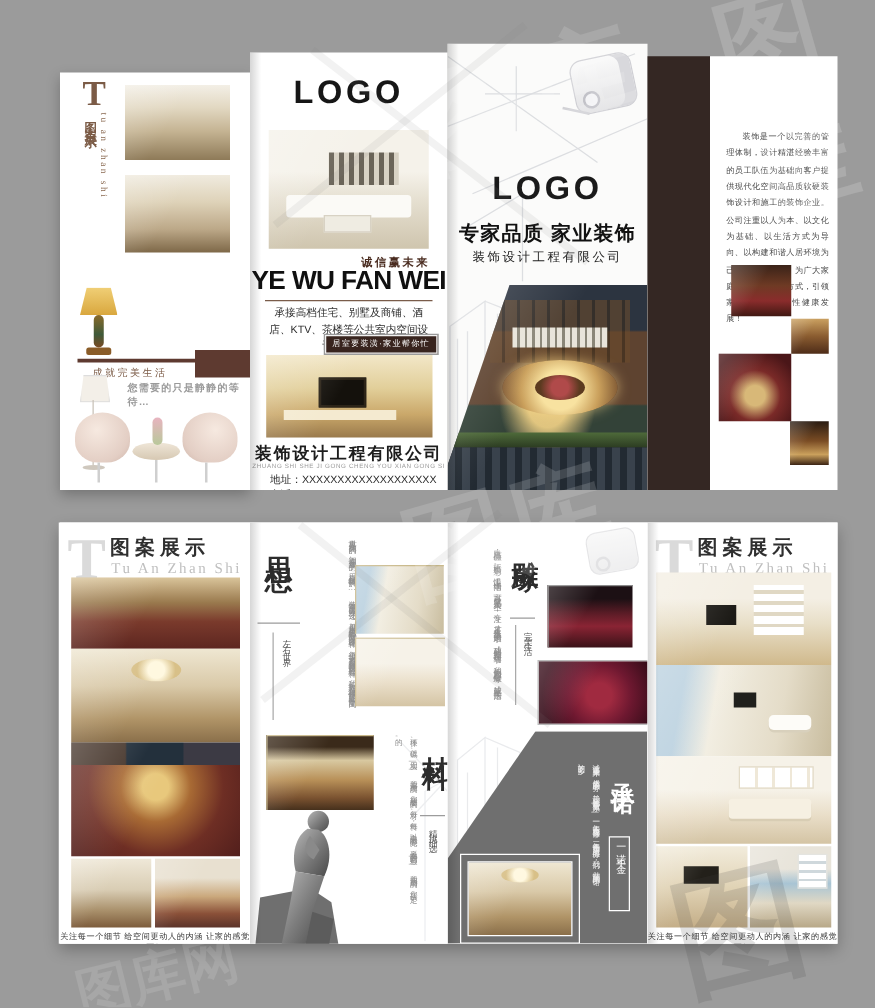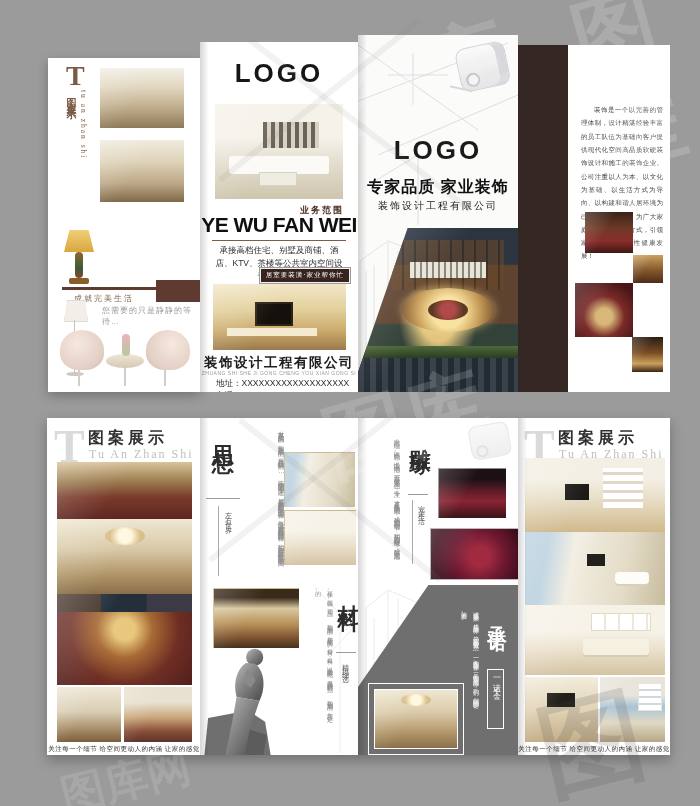--- a/index.html
+++ b/index.html
@@ -71,21 +71,21 @@
       <div class="ph ph-beige2" style="left:52px;top:82px;width:84px;height:62px;"></div>
 
       <div class="abs" style="left:14px;top:172px;width:34px;height:58px;">
         <div class="abs" style="left:2px;top:0;width:30px;height:22px;background:linear-gradient(180deg,#f0cf76,#d9a73e);clip-path:polygon(18% 0,82% 0,100% 100%,0 100%);"></div>
         <div class="abs" style="left:13px;top:22px;width:8px;height:26px;background:linear-gradient(180deg,#8a6a2a,#3f5a3a 60%,#7a4a22);border-radius:4px;"></div>
         <div class="abs" style="left:7px;top:48px;width:20px;height:6px;background:#8a5c28;border-radius:2px;"></div>
       </div>
       <div class="abs" style="left:14px;top:229px;width:138px;height:3px;background:#5e3a30;"></div>
       <div class="abs" style="left:108px;top:222px;width:44px;height:22px;background:#5e3a30;"></div>
       <div class="abs" style="left:26px;top:235px;font-size:8px;color:#7b5b46;letter-spacing:2px;">成就完美生活</div>
-      <div class="abs" style="left:54px;top:247px;font-size:8px;color:#9a9a9a;letter-spacing:1px;">您需要的只是静静的等待…</div>
+      <div class="abs" style="left:54px;top:247px;font-size:8px;color:#9a9a9a;letter-spacing:1px;font-weight:bold;">您需要的只是静静的等待…</div>
 
       <div class="abs" style="left:14px;top:242px;width:26px;height:80px;">
         <div class="abs" style="left:2px;top:0;width:22px;height:20px;background:#f3efe8;border:1px solid #ddd;clip-path:polygon(12% 0,88% 0,100% 100%,0 100%);"></div>
         <div class="abs" style="left:12px;top:20px;width:1px;height:52px;background:#c9c2b8;"></div>
         <div class="abs" style="left:4px;top:72px;width:18px;height:4px;border-radius:50%;background:#cfc8be;"></div>
       </div>
 
       <div class="abs" style="left:6px;top:262px;width:142px;height:68px;">
         <div class="abs" style="left:6px;top:10px;width:44px;height:40px;border-radius:50% 50% 42% 42%;background:radial-gradient(circle at 40% 35%,#f6e9e0,#e3cec4 70%,#cdb4a8);"></div>
         <div class="abs" style="left:92px;top:10px;width:44px;height:40px;border-radius:50% 50% 42% 42%;background:radial-gradient(circle at 60% 35%,#f6e9e0,#e3cec4 70%,#cdb4a8);"></div>
@@ -97,21 +97,21 @@
       </div>
     </div>
 
     <div class="panel" style="left:153px;top:7px;width:158px;height:350px;">
       <div class="abs" style="left:0;right:0;top:16px;text-align:center;font-size:26px;font-weight:bold;color:#161616;letter-spacing:3px;">LOGO</div>
       <div class="ph ph-white1" style="left:15px;top:62px;width:128px;height:95px;">
         <div class="abs" style="left:48px;top:18px;width:56px;height:26px;background:repeating-linear-gradient(90deg,#6a6458 0 4px,#d8d2c4 4px 8px);"></div>
         <div class="abs" style="left:14px;top:52px;width:100px;height:18px;background:#fbfaf6;border-radius:3px;"></div>
         <div class="abs" style="left:44px;top:68px;width:36px;height:12px;background:#efece2;border:1px solid #d8d2c4;"></div>
       </div>
-      <div class="abs" style="right:14px;top:162px;font-size:9px;font-weight:bold;color:#4a2c20;letter-spacing:2px;">业务范围</div>
+      <div class="abs" style="right:14px;top:162px;font-size:9px;font-weight:bold;color:#4a2c20;letter-spacing:2px;">诚信赢未来</div>
       <div class="abs" style="left:0;right:0;top:171px;text-align:center;font-size:21px;font-weight:bold;color:#101010;letter-spacing:-0.5px;">YE WU FAN WEI</div>
       <div class="abs" style="left:12px;right:12px;top:198px;font-size:8.5px;color:#2e2e2e;line-height:1.55;text-align:center;
                   border-top:1px solid #7a5c4a;padding-top:3px;">承接高档住宅、别墅及商铺、酒店、KTV、茶楼等公共室内空间设计及施工。</div>
       <div class="abs" style="right:8px;top:226px;font-size:6.5px;color:#fff;background:#38241e;padding:2px 5px;
                   border:1px solid #f2f2f2;box-shadow:0 0 0 1px #9a9a9a;letter-spacing:1px;">居室要装潢·家业帮你忙</div>
       <div class="ph ph-tvwall" style="left:13px;top:242px;width:133px;height:66px;">
         <div class="abs" style="left:42px;top:18px;width:34px;height:20px;background:#14110c;border:2px solid #2c2418;"></div>
         <div class="abs" style="left:14px;top:44px;width:90px;height:8px;background:#f4ead0;"></div>
       </div>
       <div class="abs" style="left:0;right:0;top:312px;text-align:center;font-size:13.5px;font-weight:bold;color:#1d1d1d;letter-spacing:1.5px;">装饰设计工程有限公司</div>

